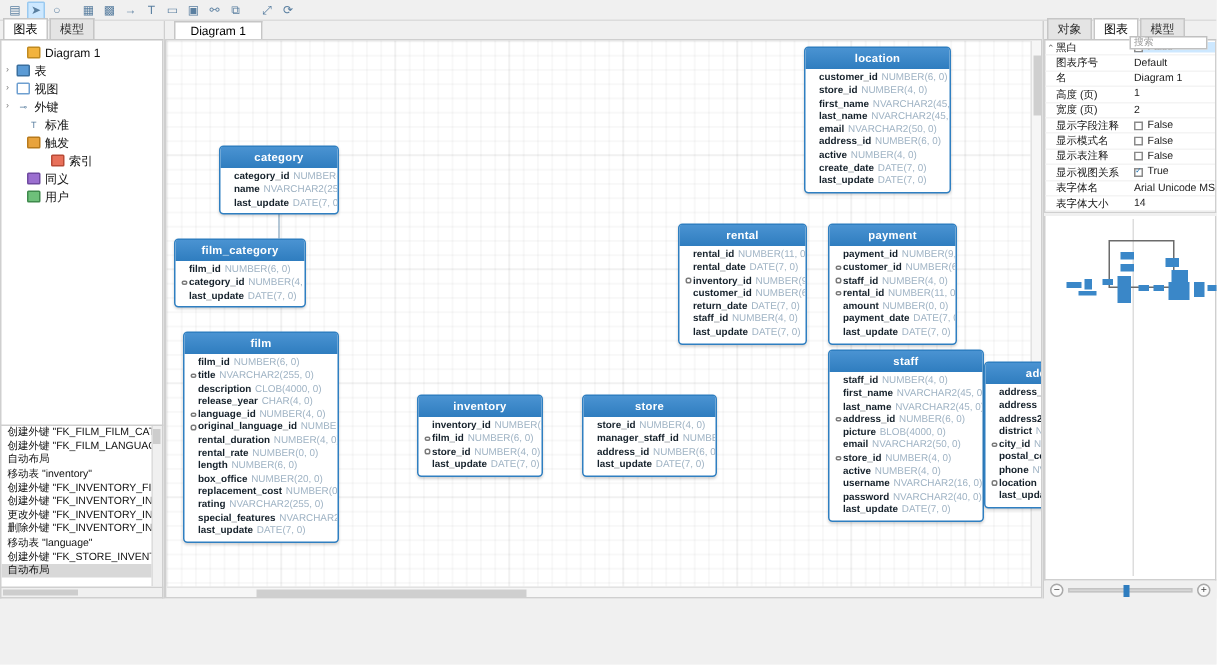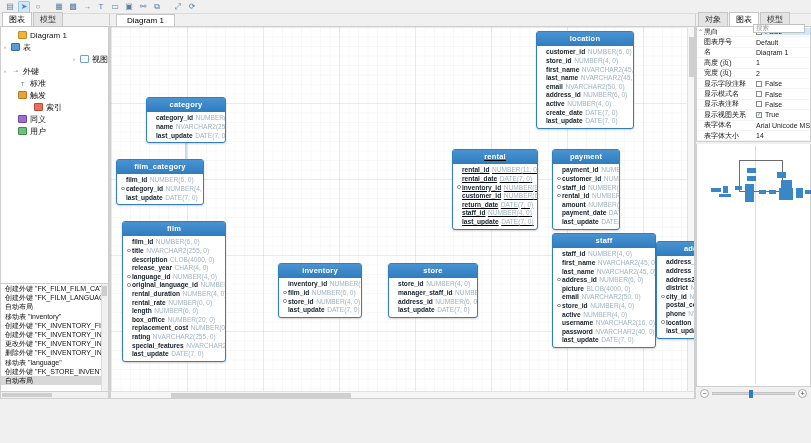--- a/index.html
+++ b/index.html
@@ -183,21 +183,21 @@
           <div class="tnode" style="padding-left: 10px;">
             <span class="arrow"></span>
             <span class="tico ic-diagram"></span>
             <span>Diagram 1</span>
           </div>
           <div class="tnode" style="padding-left: 3px;">
             <span class="arrow">›</span>
             <span class="tico ic-table"></span>
             <span>表</span>
           </div>
-          <div class="tnode" style="padding-left: 3px; justify-content: flex-end;">
+          <div class="tnode" style="padding-left: 3px;">
             <span class="arrow">›</span>
             <span class="tico ic-view"></span>
             <span>视图</span>
           </div>
           <div class="tnode" style="padding-left: 3px;">
             <span class="arrow">›</span>
             <span class="tico ic-fk" style="font-size: 6px; text-align: center; color: rgb(90, 127, 160);">⊸</span>
             <span>外键</span>
           </div>
           <div class="tnode" style="padding-left: 10px; align-items: flex-end;">
@@ -496,21 +496,21 @@
                 <span class="cname">address_id</span>
                 <span class="ctype">NUMBER(6, 0)</span>
               </div>
               <div class="col">
                 <span class="colkey"></span>
                 <span class="cname">last_update</span>
                 <span class="ctype">DATE(7, 0)</span>
               </div>
             </div>
           </div>
-          <div class="ent" style="left: 341px; top: 122px; width: 86px; text-decoration: underline;">
+          <div class="ent" style="left: 341px; top: 122px; width: 86px;">
             <div class="ent-hd">rental</div>
             <div class="ent-bd">
               <div class="col">
                 <span class="colkey"></span>
                 <span class="cname">rental_id</span>
                 <span class="ctype">NUMBER(11, 0)</span>
               </div>
               <div class="col">
                 <span class="colkey"></span>
                 <span class="cname">rental_date</span>
@@ -538,21 +538,21 @@
                 <span class="cname">staff_id</span>
                 <span class="ctype">NUMBER(4, 0)</span>
               </div>
               <div class="col">
                 <span class="colkey"></span>
                 <span class="cname">last_update</span>
                 <span class="ctype">DATE(7, 0)</span>
               </div>
             </div>
           </div>
-          <div class="ent" style="left: 441px; top: 122px; width: 68px;">
+          <div class="ent" style="left: 441px; top: 122px; width: 86px;">
             <div class="ent-hd">payment</div>
             <div class="ent-bd">
               <div class="col">
                 <span class="colkey"></span>
                 <span class="cname">payment_id</span>
                 <span class="ctype">NUMBER(9, 0)</span>
               </div>
               <div class="col">
                 <span class="colkey">
                   <span class="keyring"></span>

